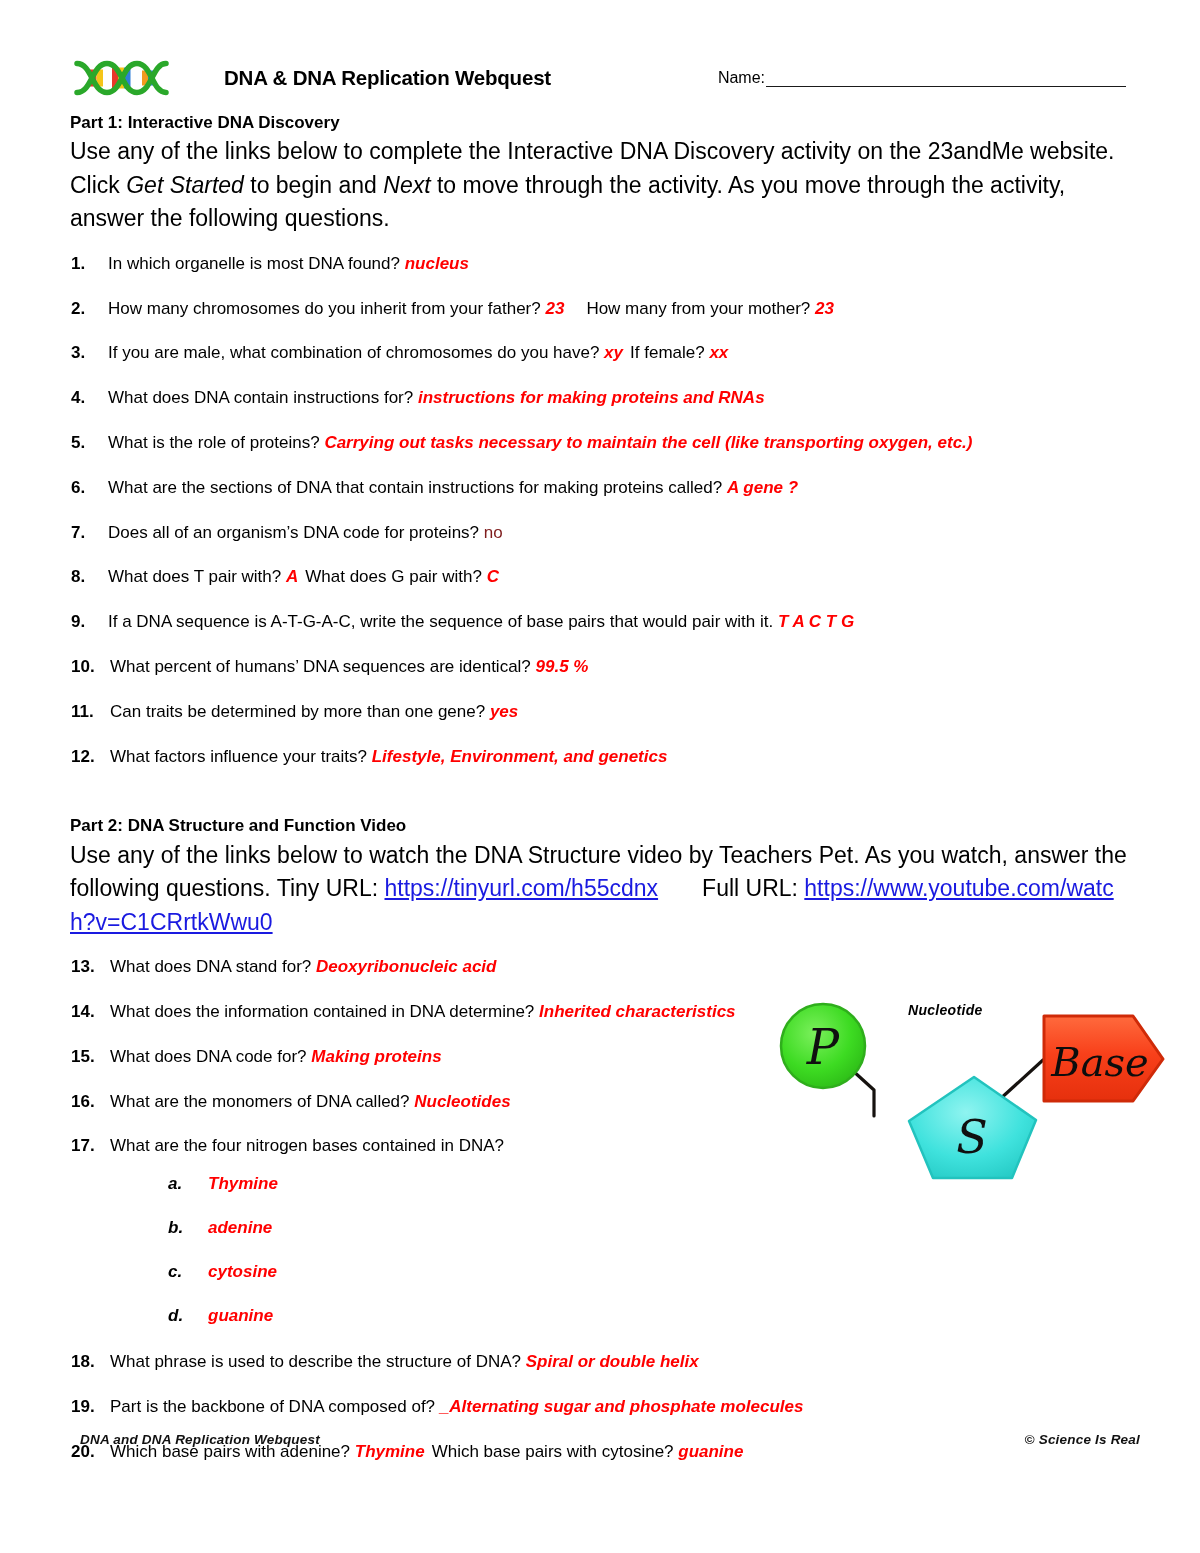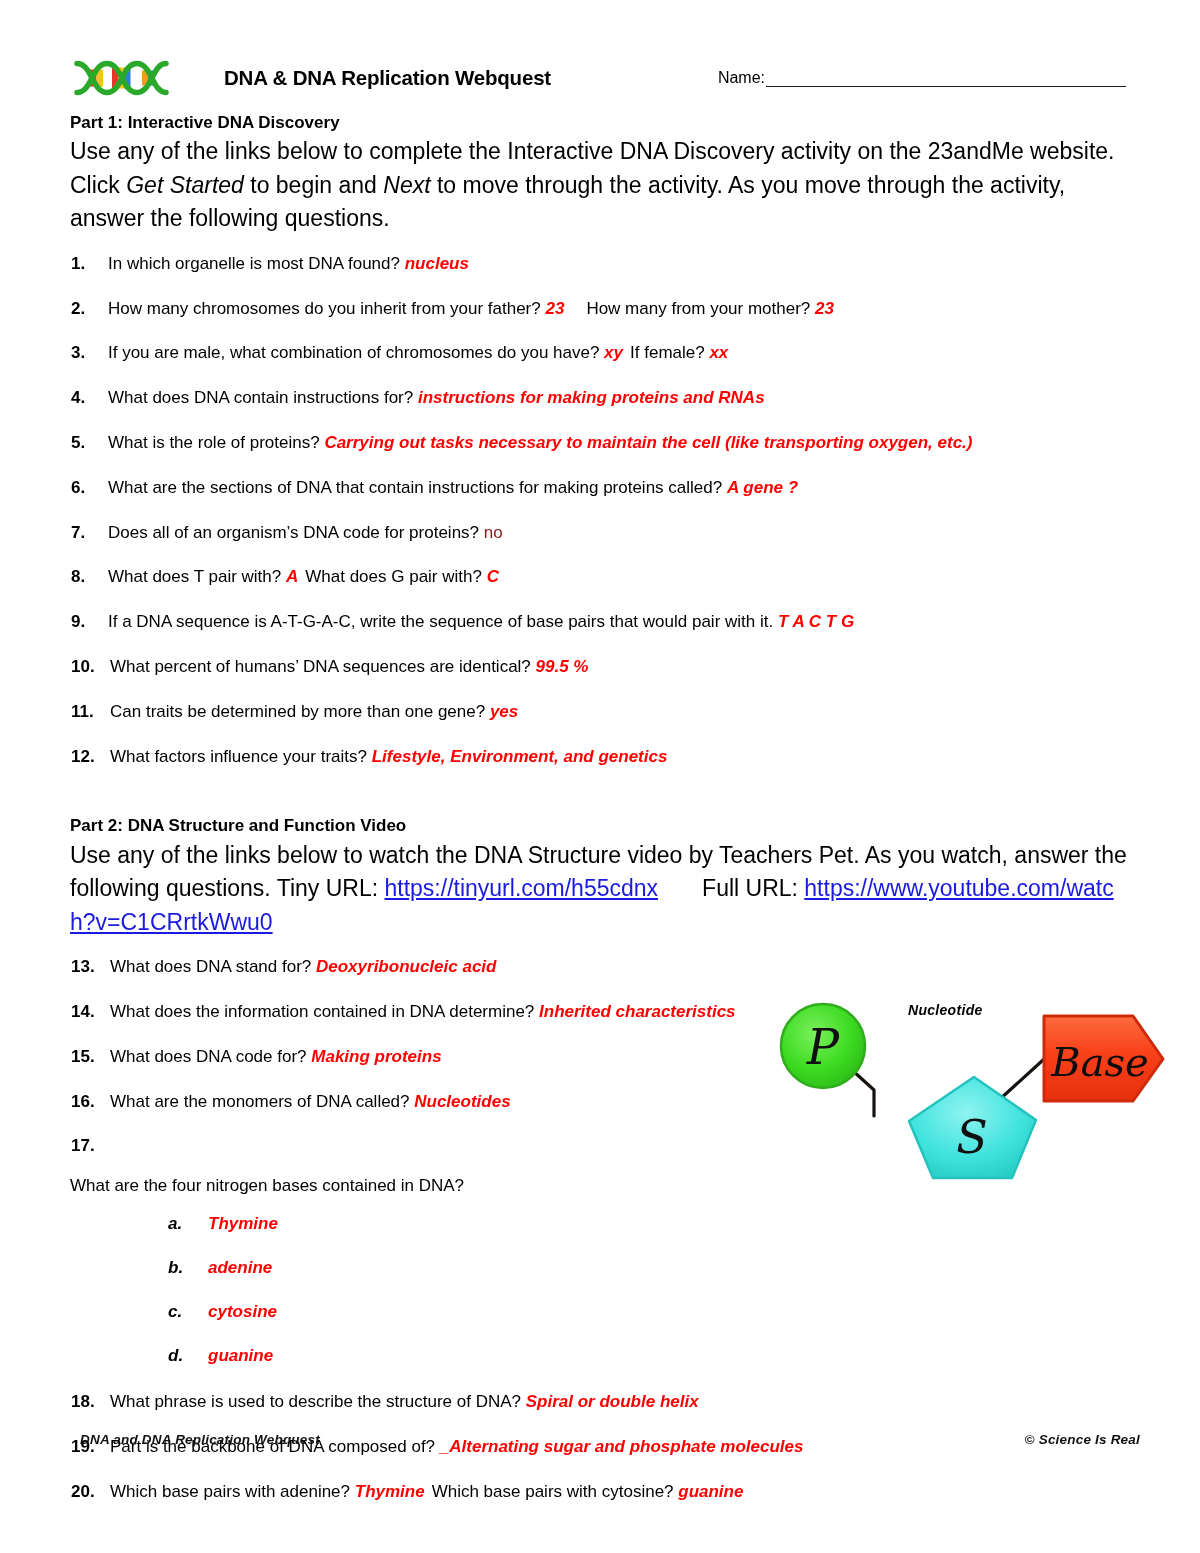--- a/index.html
+++ b/index.html
@@ -297,21 +297,21 @@
         <div class="qitem">
           <span class="qnum wide">15.</span>
           <span class="qtext"><span>What does DNA code for? </span><span class="ans">Making proteins</span></span>
         </div>
 
         <div class="qitem">
           <span class="qnum wide">16.</span>
           <span class="qtext"><span>What are the monomers of DNA called? </span><span class="ans">Nucleotides</span></span>
         </div>
 
-        <div class="qitem" style="margin-bottom:0;flex-direction:column;">
+        <div class="qitem" style="margin-bottom:0;">
           <span class="qnum wide">17.</span>
           <span class="qtext"><span>What are the four nitrogen bases contained in DNA?</span></span>
         </div>
 
         <div class="sublist">
           <div class="subitem">
             <span class="subletter">a.</span>
             <span class="subans">Thymine</span>
           </div>
           <div class="subitem">

